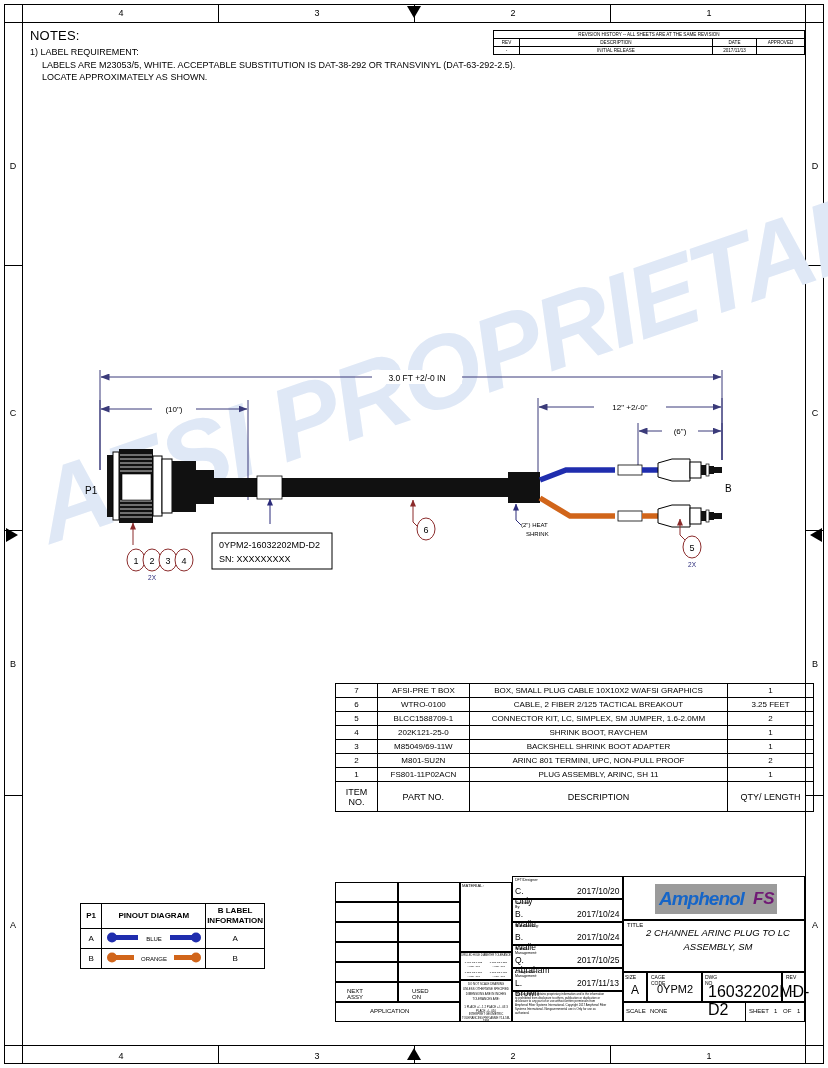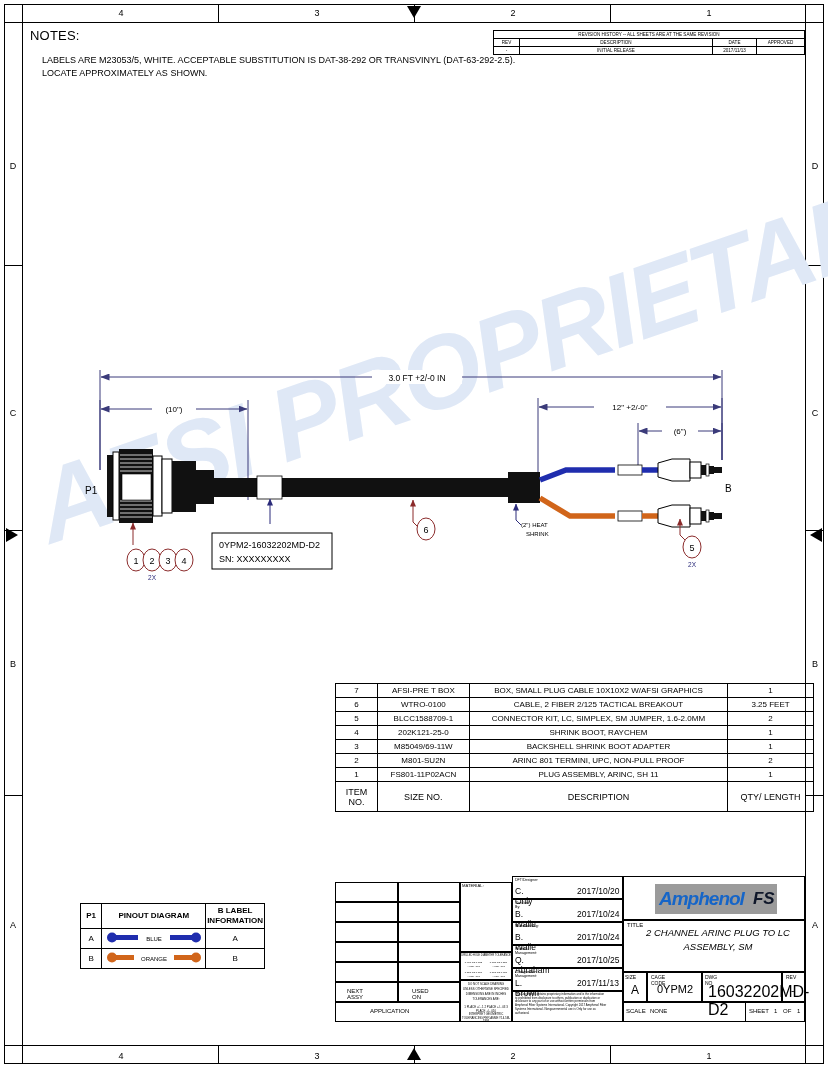--- a/index.html
+++ b/index.html
@@ -29,21 +29,21 @@
 
   
   .ctr-arrow { position:absolute; width:0;height:0; }
   .ar-down { border-left:7px solid transparent; border-right:7px solid transparent; border-top:12px solid #000; }
   .ar-up   { border-left:7px solid transparent; border-right:7px solid transparent; border-bottom:12px solid #000; }
   .ar-right{ border-top:7px solid transparent; border-bottom:7px solid transparent; border-left:12px solid #000; }
   .ar-left { border-top:7px solid transparent; border-bottom:7px solid transparent; border-right:12px solid #000; }
 
   
   .notes { position:absolute; left:30px; top:28px; width:455px; }
-  .notes-title { font-size:13px; letter-spacing:.2px; margin-bottom:11px; }
+  .notes-title { font-size:13px; letter-spacing:.2px; margin-bottom:3px; }
   .note-line { font-size:9px; line-height:12.5px; white-space:nowrap; }
   .note-ind { padding-left:12px; }
 
   
   .revtbl { position:absolute; left:493px; top:30px; width:312px;
             border-collapse:collapse; font-size:4.6px; }
   .revtbl td, .revtbl th { border:.8px solid #000; text-align:center; padding:1px 0; font-weight:normal; }
   .rev-hdr { font-size:4.6px; }
 
   
@@ -83,21 +83,21 @@
   .tb-cap { position:absolute; font-size:6px; }
   .tb-mini { position:absolute; font-size:2.9px; line-height:3.6px; text-align:center; }
   .legal { position:absolute; font-size:2.9px; line-height:3.7px; width:92px; }
 
   .logo {
     position:absolute; left:655px; top:884px; width:122px; height:30px;
     background:#9b9b9b; display:flex; align-items:center; overflow:hidden;
   }
   .logo-word { color:#1565c8; font-size:19px; font-weight:bold; font-style:italic;
                letter-spacing:-1px; padding-left:4px; }
-  .logo-fs { color:#0f172a; font-size:17px; font-weight:bold; font-style:italic; padding-left:9px; }
+  .logo-fs { color:#701a75; font-size:17px; font-weight:bold; font-style:italic; padding-left:9px; }
 
   .title-txt { position:absolute; left:628px; top:926px; width:180px;
                text-align:center; font-size:9.5px; line-height:14px;font-style:italic; }
 </style>
 </head>
 <body>
 
 <div class="sheet">
 
   <div class="frame-outer"></div>
@@ -142,20 +142,21 @@
   <div class="zone-lbl" style="left:815px; top:664px;">B</div>
   <div class="zone-lbl" style="left:815px; top:925px;">A</div>
 
   <div class="ctr-arrow ar-down" style="left:407px; top:6px;"></div>
   <div class="ctr-arrow ar-up" style="left:407px; top:1048px;"></div>
   <div class="ctr-arrow ar-right" style="left:6px;   top:528px;"></div>
   <div class="ctr-arrow ar-left" style="left:810px; top:528px;"></div>
 
   <div class="notes">
     <div class="notes-title">NOTES:</div>
+    <div class="note-line">1) LABEL REQUIREMENT:</div>
     <div class="note-line note-ind">LABELS ARE M23053/5, WHITE. ACCEPTABLE SUBSTITUTION IS DAT-38-292 OR TRANSVINYL (DAT-63-292-2.5).</div>
     <div class="note-line note-ind">LOCATE APPROXIMATELY AS SHOWN.</div>
   </div>
 
   <table class="revtbl">
     <tbody>
         <tr>
       <td colspan="4" class="rev-hdr">REVISION HISTORY -- ALL SHEETS ARE AT THE SAME REVISION</td>
     </tr>
     <tr>
@@ -367,21 +368,21 @@
       <td>2</td>
     </tr>
     <tr>
       <td>1</td>
       <td>FS801-11P02ACN</td>
       <td>PLUG ASSEMBLY, ARINC, SH 11</td>
       <td>1</td>
     </tr>
     <tr class="hdrrow">
       <td>ITEM NO.</td>
-      <td>SIZE NO.</td>
+      <td>PART NO.</td>
       <td>DESCRIPTION</td>
       <td>QTY/ LENGTH</td>
     </tr>
   </tbody>
     </table>
 
   <table class="pinout">
     <tbody>
         <tr>
       <td class="ph pin-w">P1</td>

